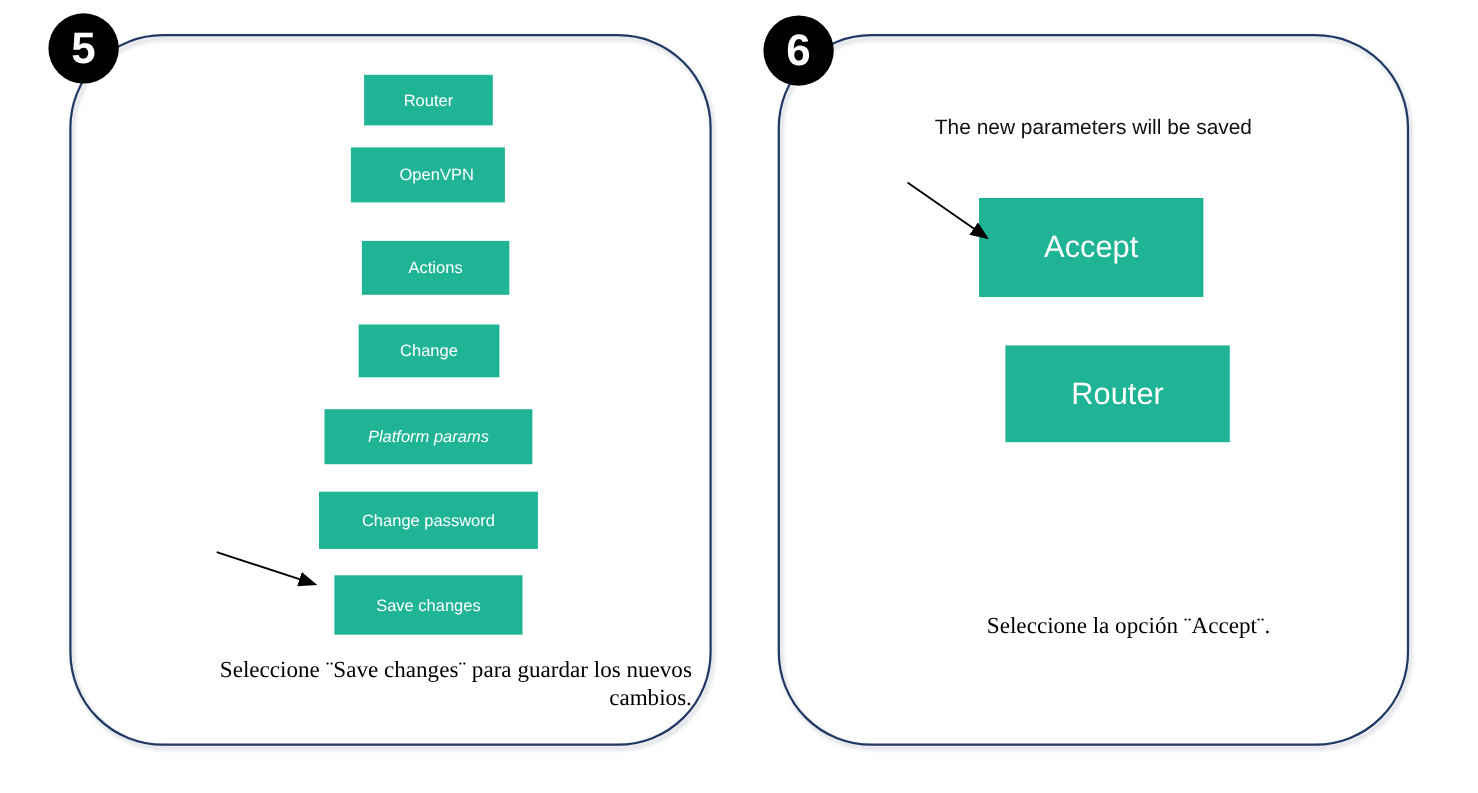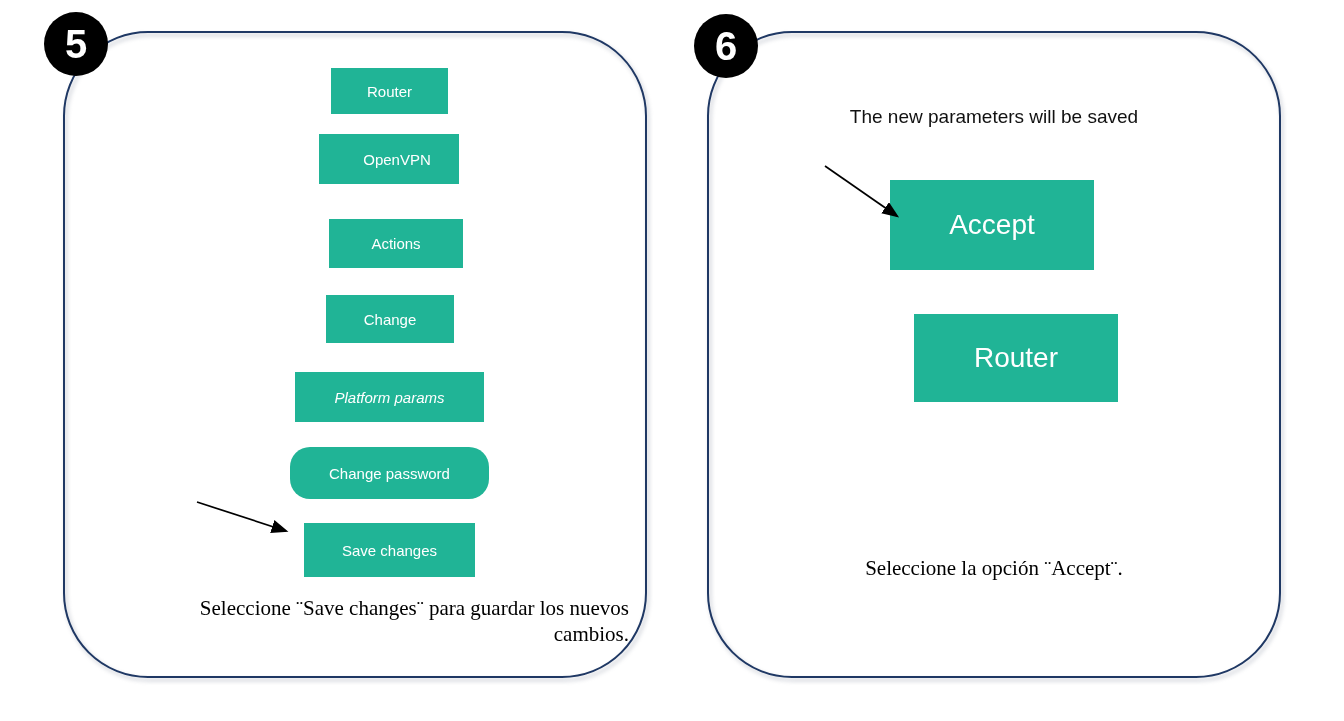--- a/index.html
+++ b/index.html
@@ -57,21 +57,21 @@
     font-size: 15px;
     cursor: default;
     margin-left: 20px;
   }
   
   #btn-router          { left: 311px; top: 68px;  width: 117px; height: 46px; }
   #btn-openvpn         { left: 299px; top: 134px; width: 140px; height: 50px; padding-left: 16px; }
   #btn-actions         { left: 309px; top: 219px; width: 134px; height: 49px; }
   #btn-dyndns          { left: 306px; top: 295px; width: 128px; height: 48px; }
   #btn-platform-params { left: 275px; top: 372px; width: 189px; height: 50px; font-style: italic; }
-  #btn-change-password { left: 270px; top: 447px; width: 199px; height: 52px; border-radius: 20px; }
+  #btn-change-password { left: 270px; top: 447px; width: 199px; height: 52px; }
   #btn-save-changes    { left: 284px; top: 523px; width: 171px; height: 54px; }
   
   .teal-btn.big { font-size: 28px; }
   #btn-accept { left: 870px; top: 180px; width: 204px; height: 90px; }
   #btn-cancel { left: 894px; top: 314px; width: 204px; height: 88px; }
 
   
   .dialog-message {
     position: absolute;
     left: 707px;
@@ -93,20 +93,21 @@
     left: 149px;
     top: 595px;
     width: 480px;
     text-align: right;
   }
   #caption-step-6 {
     left: 707px;
     top: 555px;
     width: 574px;
     text-align: center;
+    padding-left: 32px;
   }
 
   
   .arrow-svg {
     position: absolute;
     overflow: visible;
     z-index: 4;
   }
   #arrow-save { left: 193px; top: 494px; }
   #arrow-accept { left: 820px; top: 160px; }

